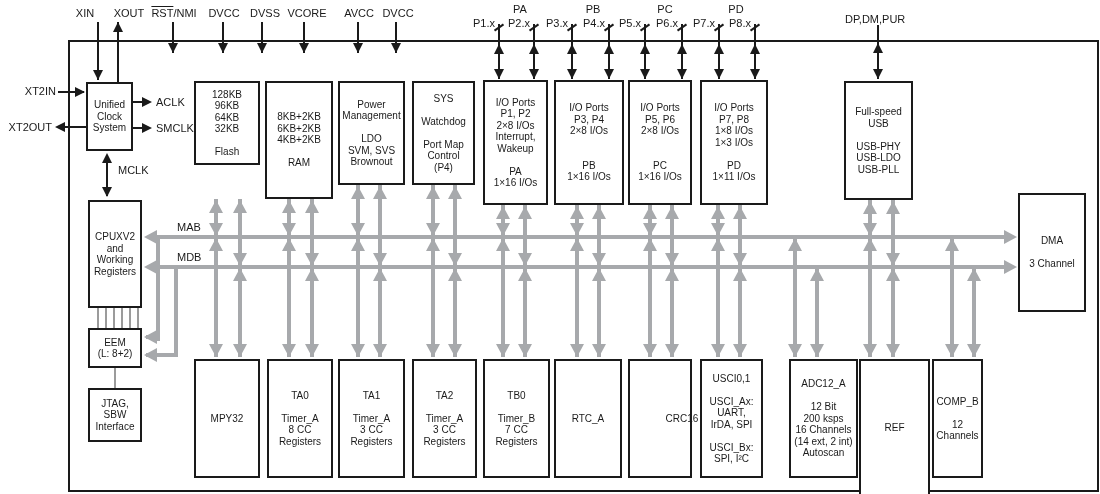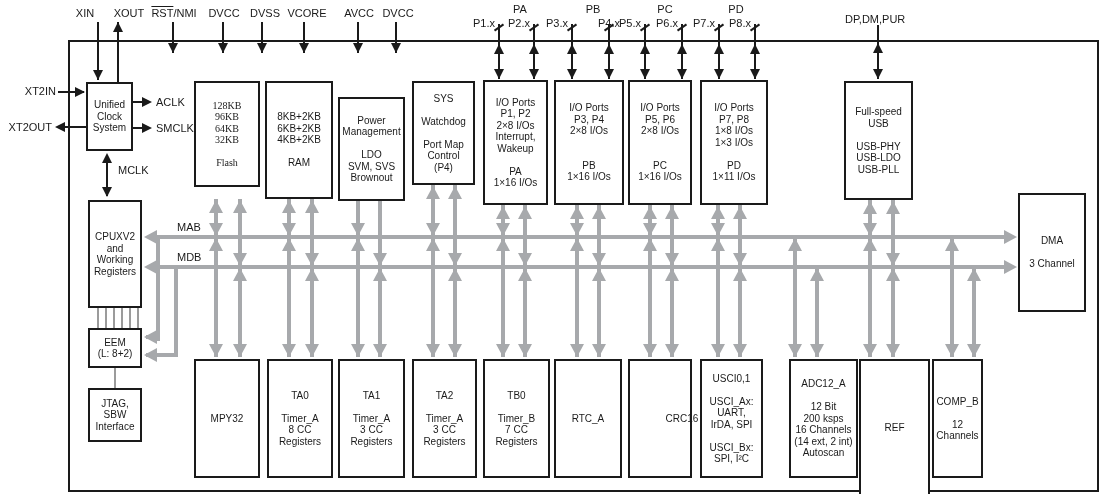--- a/index.html
+++ b/index.html
@@ -23,32 +23,32 @@
 </style>
 </head>
 <body>
 
 <div id="stage">
   <div class="frame" style="left:68px;top:40px;width:1027px;height:448px;"></div>
 
   <div class="blk" style="left:86px;top:82px;width:47px;height:69px;">Unified
 Clock
 System</div>
-  <div class="blk" style="left:194px;top:81px;width:66px;height:106px;font-family:Liberation Serif, serif;">128KB
+  <div class="blk" style="left:194px;top:81px;width:66px;height:84px;">128KB
 96KB
 64KB
 32KB
 
 Flash</div>
   <div class="blk" style="left:265px;top:81px;width:68px;height:118px;">8KB+2KB
 6KB+2KB
 4KB+2KB
 
 RAM</div>
-  <div class="blk" style="left:338px;top:81px;width:67px;height:104px;margin-top:16px;">Power
+  <div class="blk" style="left:338px;top:81px;width:67px;height:104px;">Power
 Management
 
 LDO
 SVM, SVS
 Brownout</div>
   <div class="blk" style="left:412px;top:81px;width:63px;height:104px;">SYS
 
 Watchdog
 
 Port Map
@@ -313,21 +313,21 @@
       <div class="bline" style="left: 533px; top: 24px; width: 2px; height: 55px;"></div>
       <div class="tri" style="left: 529px; top: 44px; border-left: 5px solid transparent; border-right: 5px solid transparent; border-bottom: 10px solid rgb(26, 26, 26);"></div>
       <div class="tri" style="left: 529px; top: 69px; border-left: 5px solid transparent; border-right: 5px solid transparent; border-top: 10px solid rgb(26, 26, 26);"></div>
       <div class="slash" style="left: 533px; top: 22px;"></div>
       <div class="lbl c" style="left: 578px; top: 3px; width: 30px;">PB</div>
       <div class="lbl r" style="left: 538px; top: 17px; width: 30px;">P3.x</div>
       <div class="bline" style="left: 571px; top: 24px; width: 2px; height: 55px;"></div>
       <div class="tri" style="left: 567px; top: 44px; border-left: 5px solid transparent; border-right: 5px solid transparent; border-bottom: 10px solid rgb(26, 26, 26);"></div>
       <div class="tri" style="left: 567px; top: 69px; border-left: 5px solid transparent; border-right: 5px solid transparent; border-top: 10px solid rgb(26, 26, 26);"></div>
       <div class="slash" style="left: 571px; top: 22px;"></div>
-      <div class="lbl r" style="left: 575px; top: 17px; width: 30px; margin-left: 15px;">P4.x</div>
+      <div class="lbl r" style="left: 575px; top: 17px; width: 30px;">P4.x</div>
       <div class="bline" style="left: 608px; top: 24px; width: 2px; height: 55px;"></div>
       <div class="tri" style="left: 604px; top: 44px; border-left: 5px solid transparent; border-right: 5px solid transparent; border-bottom: 10px solid rgb(26, 26, 26);"></div>
       <div class="tri" style="left: 604px; top: 69px; border-left: 5px solid transparent; border-right: 5px solid transparent; border-top: 10px solid rgb(26, 26, 26);"></div>
       <div class="slash" style="left: 608px; top: 22px;"></div>
       <div class="lbl c" style="left: 650px; top: 3px; width: 30px;">PC</div>
       <div class="lbl r" style="left: 611px; top: 17px; width: 30px;">P5.x</div>
       <div class="bline" style="left: 644px; top: 24px; width: 2px; height: 55px;"></div>
       <div class="tri" style="left: 640px; top: 44px; border-left: 5px solid transparent; border-right: 5px solid transparent; border-bottom: 10px solid rgb(26, 26, 26);"></div>
       <div class="tri" style="left: 640px; top: 69px; border-left: 5px solid transparent; border-right: 5px solid transparent; border-top: 10px solid rgb(26, 26, 26);"></div>
       <div class="slash" style="left: 644px; top: 22px;"></div>

